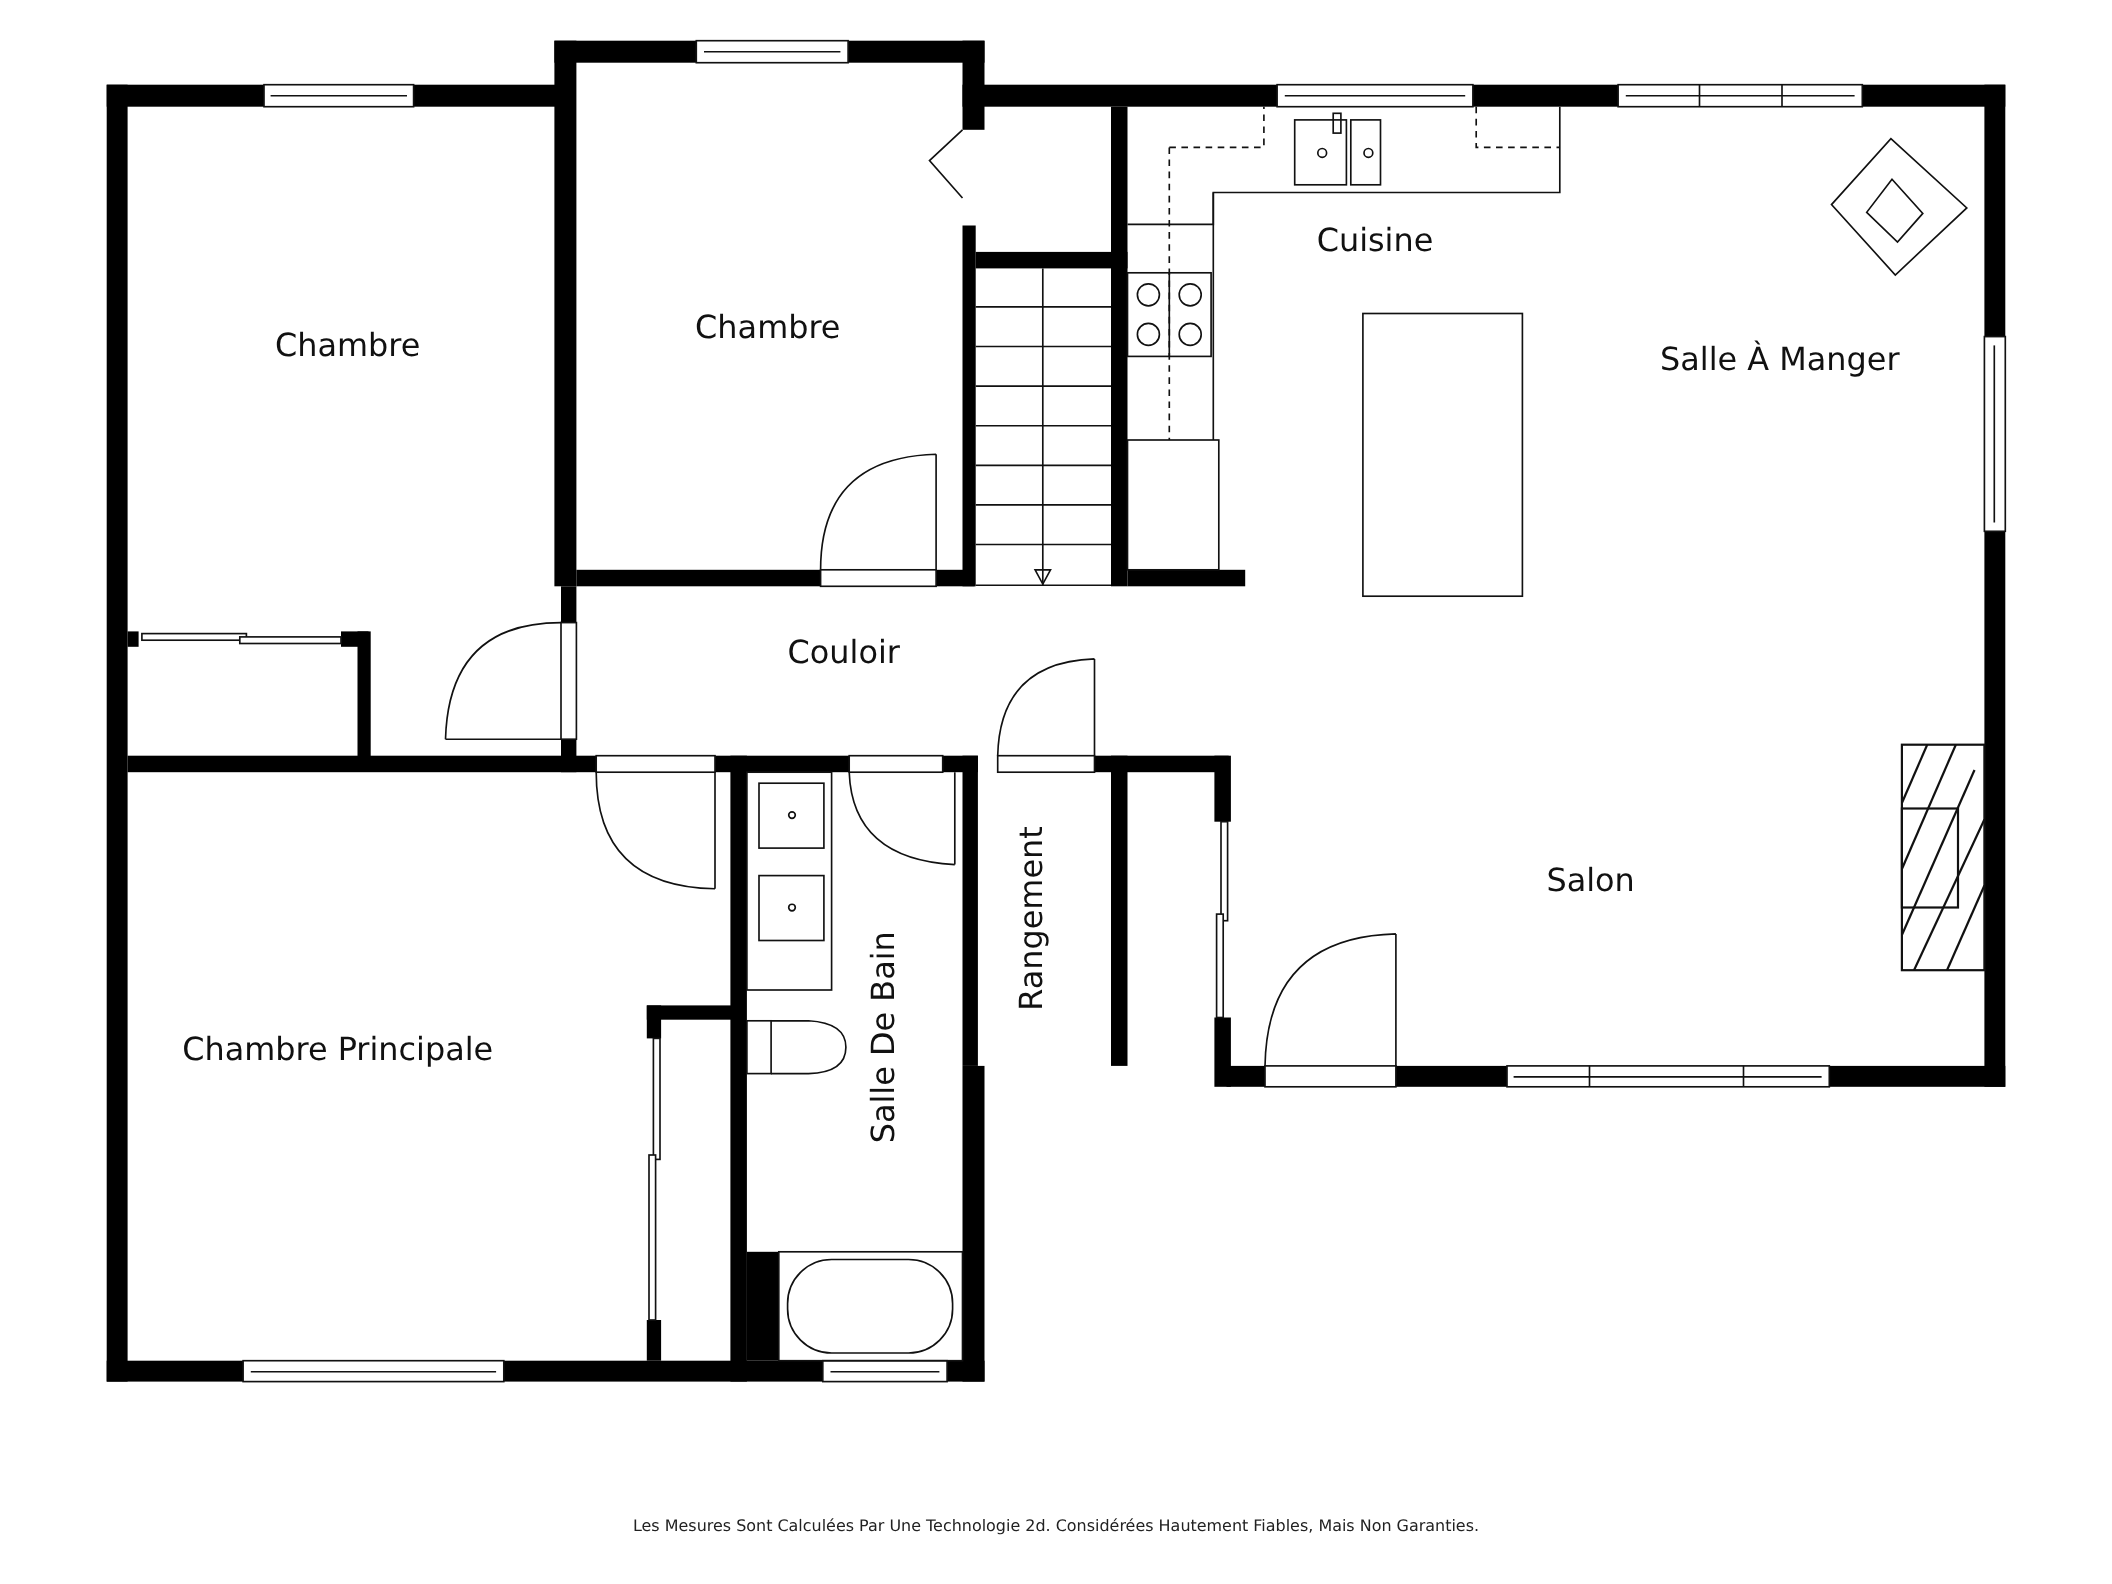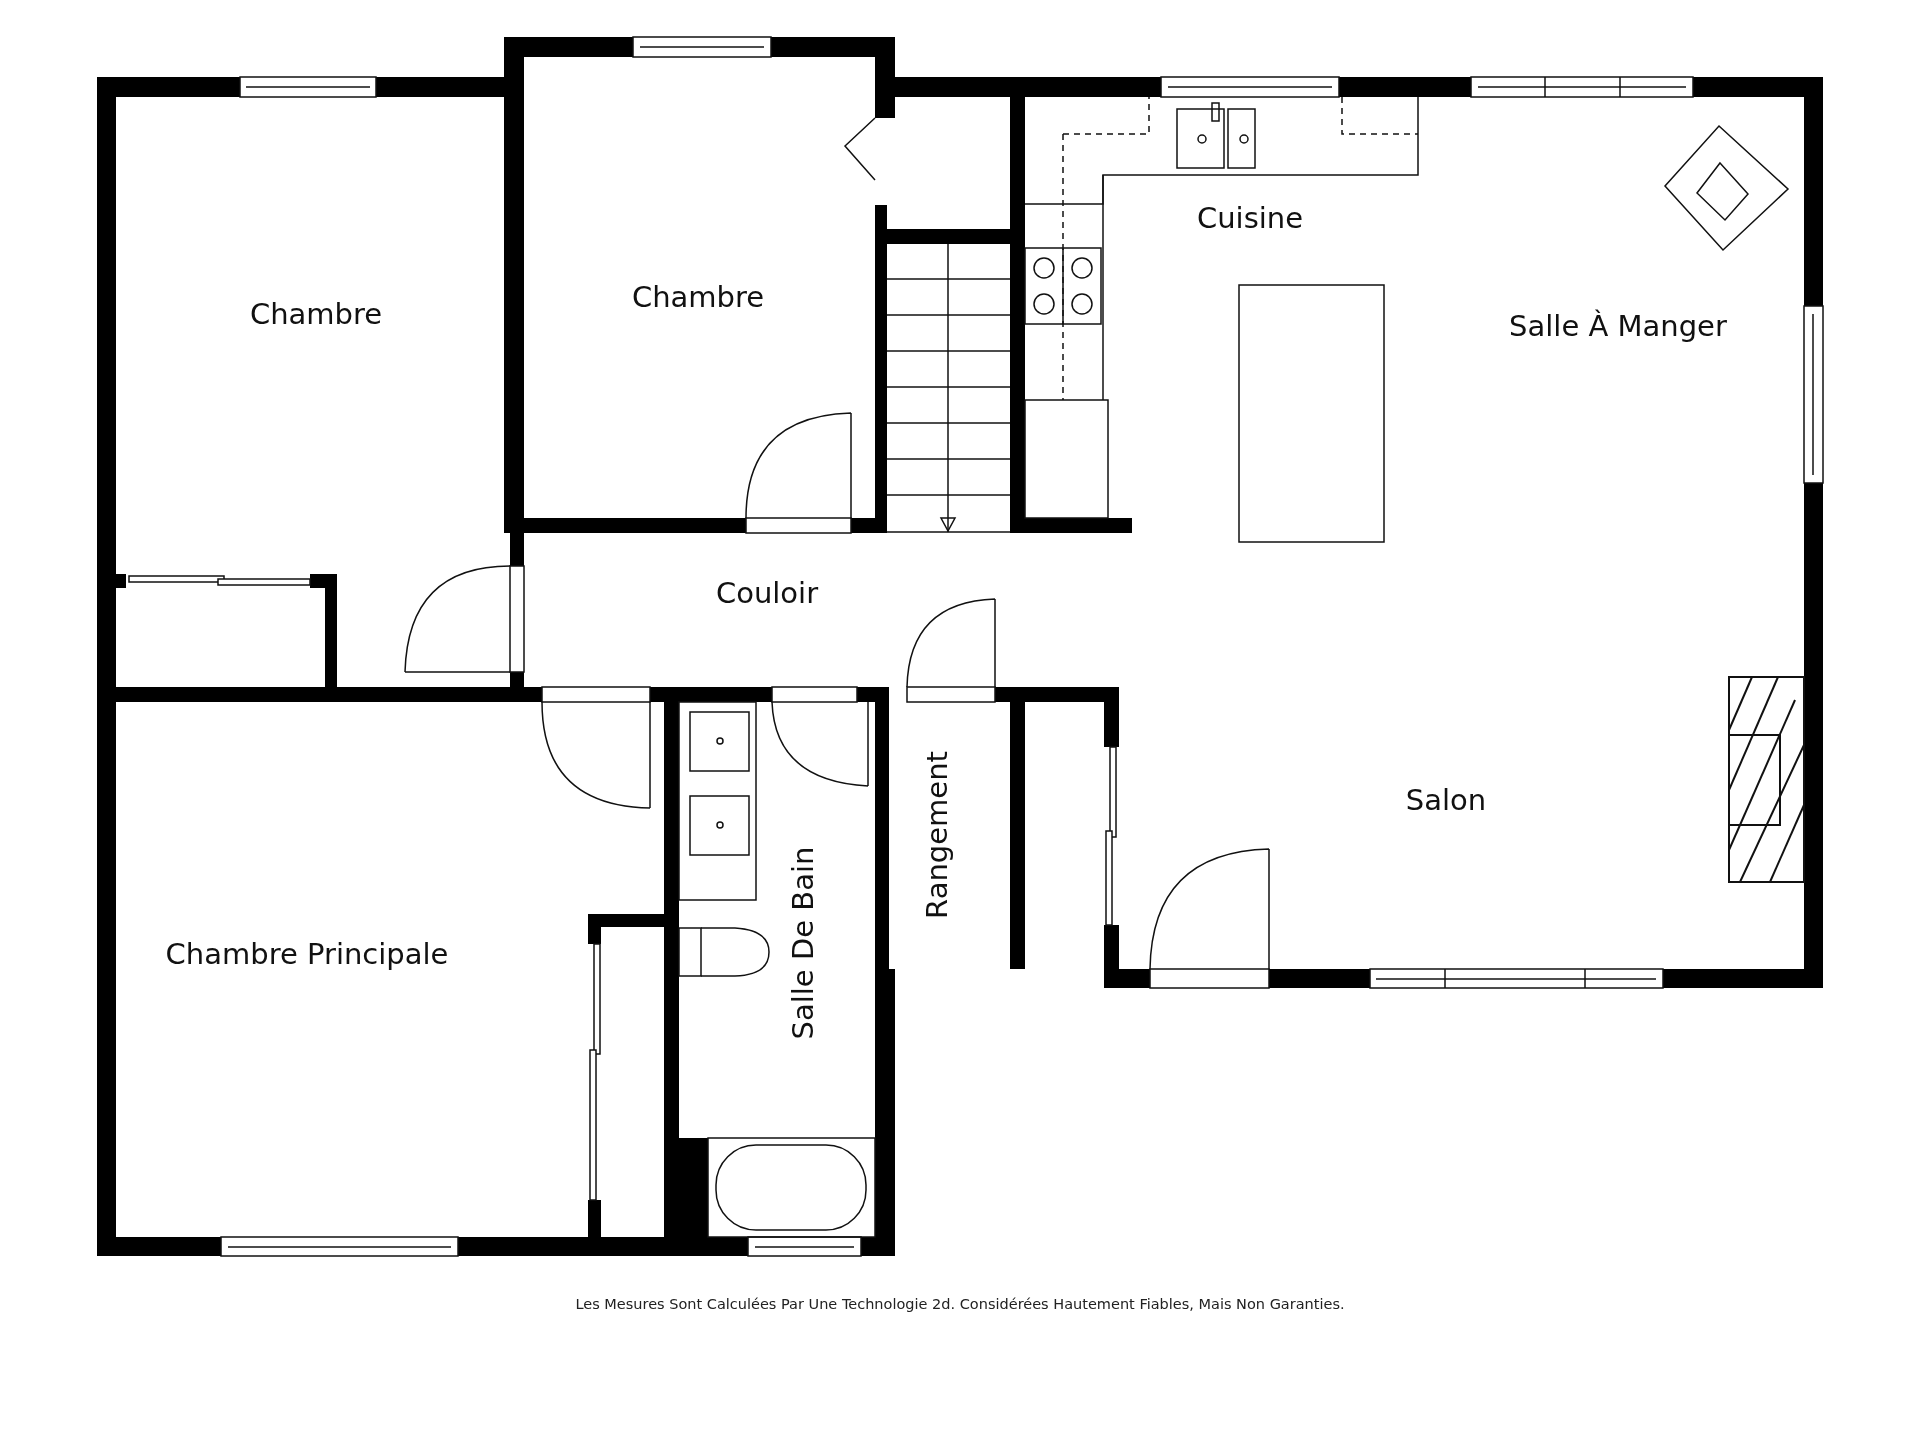--- a/index.html
+++ b/index.html
@@ -1,20 +1,20 @@
 <!DOCTYPE html>
 <html><head>
 <meta charset="utf-8">
 <style>
   html, body { margin:0; padding:0; background:#ffffff; }
   body { width:1920px; height:1440px; position:relative; overflow:hidden;
          font-family:"DejaVu Sans", "Liberation Sans", sans-serif; }
   #plan { position:absolute; left:0; top:0; }
   .room-label { font-family:"DejaVu Sans", "Liberation Sans", sans-serif; font-size:29px; fill:#111111; }
-  .footer { position:absolute; left:0; width:1920px; top:1296px; text-align:center;
+  .footer { position:absolute; left:0; width:1920px; top:1380px; text-align:center;
             font-family:"DejaVu Sans", "Liberation Sans", sans-serif; font-size:14.5px; color:#222222; }
 </style>
 </head>
 <body>
 
 <svg id="plan" width="1920" height="1440" viewBox="0 0 1920 1440" xmlns="http://www.w3.org/2000/svg">
   <g fill="#000">
 
     <rect x="97" y="77" width="19" height="1179"></rect>
 

